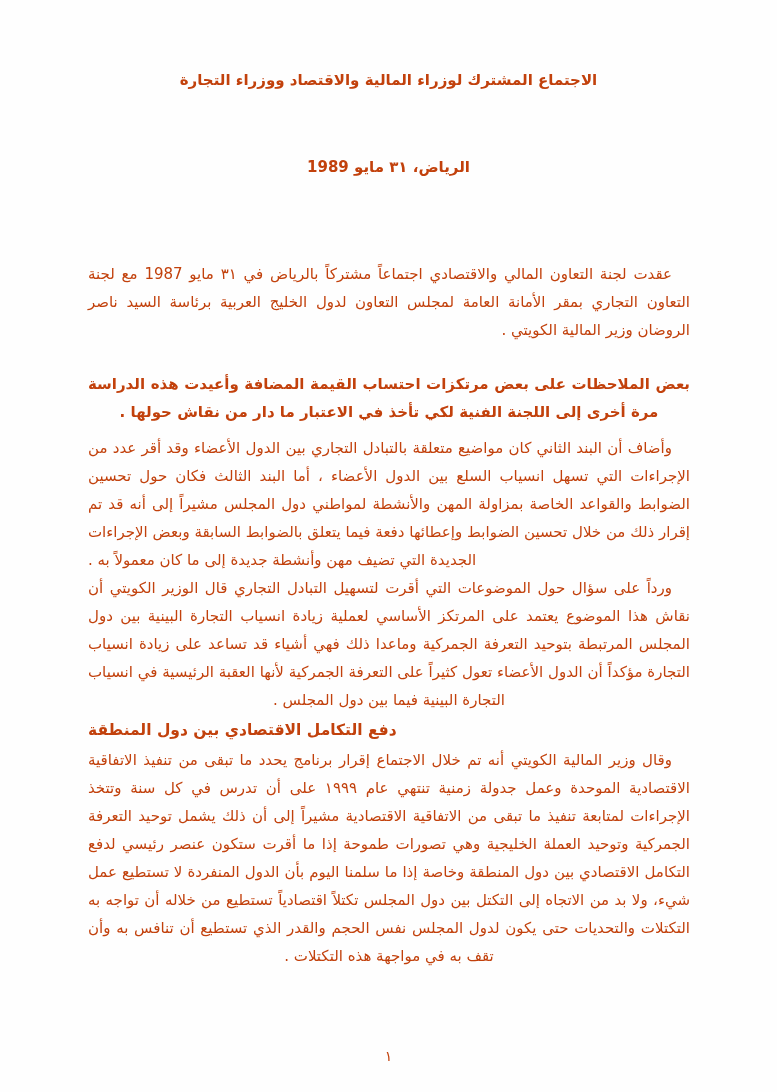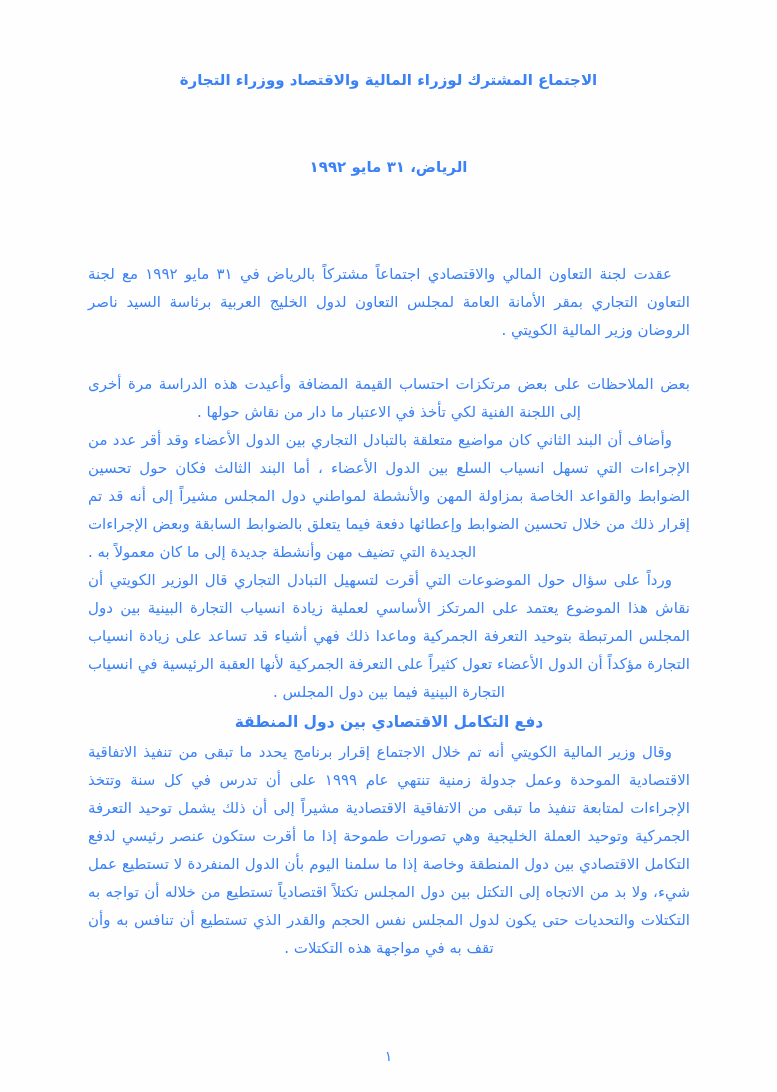--- a/index.html
+++ b/index.html
@@ -51,56 +51,58 @@
   }
   .para {
     margin: 0;
     text-indent: 18px;
   }
   .para.no-indent {
     text-indent: 0;
   }
   .para.gap-before {
     margin-top: 26px;
+    font-weight: bold;
   }
   .para.center-last {
     text-align-last: center;
   }
   .para.left-last {
     text-align-last: left;
+    margin-top: 8px;
   }
   .section-heading {
     margin: 2px 0 2px 0;
     font-size: 15.5px;
     line-height: 28px;
     font-weight: bold;
-    text-align: center;
+    text-align: left;
   }
   .page-number {
     position: absolute;
     top: 1048px;
     left: 0;
     right: 0;
     text-align: center;
     font-size: 14px;
   }
 </style>
 </head>
 <body>
 
-<div class="page" lang="ar" dir="rtl" style="background: rgb(254, 254, 254); color: #3b82f6;">
+<div class="page" lang="ar" dir="rtl" style="background: rgb(254, 254, 254); color: #c2410c;">
 
   <div class="titles">
     <div class="title-line">الاجتماع المشترك لوزراء المالية والاقتصاد ووزراء التجارة</div>
   </div>
 
-  <div class="dateline">الرياض، ٣١ مايو ١٩٩٢</div>
+  <div class="dateline">الرياض، ٣١ مايو 1989</div>
 
   <div class="body-text">
-    <p class="para">عقدت لجنة التعاون المالي والاقتصادي اجتماعاً مشتركاً بالرياض في ٣١ مايو ١٩٩٢ مع لجنة التعاون التجاري بمقر الأمانة العامة لمجلس التعاون لدول الخليج العربية برئاسة السيد ناصر الروضان وزير المالية الكويتي .</p>
+    <p class="para">عقدت لجنة التعاون المالي والاقتصادي اجتماعاً مشتركاً بالرياض في ٣١ مايو 1987 مع لجنة التعاون التجاري بمقر الأمانة العامة لمجلس التعاون لدول الخليج العربية برئاسة السيد ناصر الروضان وزير المالية الكويتي .</p>
     <p class="para no-indent gap-before center-last">بعض الملاحظات على بعض مرتكزات احتساب القيمة المضافة وأعيدت هذه الدراسة مرة أخرى إلى اللجنة الفنية لكي تأخذ في الاعتبار ما دار من نقاش حولها .</p>
     <p class="para left-last">وأضاف أن البند الثاني كان مواضيع متعلقة بالتبادل التجاري بين الدول الأعضاء وقد أقر عدد من الإجراءات التي تسهل انسياب السلع بين الدول الأعضاء ، أما البند الثالث فكان حول تحسين الضوابط والقواعد الخاصة بمزاولة المهن والأنشطة لمواطني دول المجلس مشيراً إلى أنه قد تم إقرار ذلك من خلال تحسين الضوابط وإعطائها دفعة فيما يتعلق بالضوابط السابقة وبعض الإجراءات الجديدة التي تضيف مهن وأنشطة جديدة إلى ما كان معمولاً به .</p>
     <p class="para center-last">ورداً على سؤال حول الموضوعات التي أقرت لتسهيل التبادل التجاري قال الوزير الكويتي أن نقاش هذا الموضوع يعتمد على المرتكز الأساسي لعملية زيادة انسياب التجارة البينية بين دول المجلس المرتبطة بتوحيد التعرفة الجمركية وماعدا ذلك فهي أشياء قد تساعد على زيادة انسياب التجارة مؤكداً أن الدول الأعضاء تعول كثيراً على التعرفة الجمركية لأنها العقبة الرئيسية في انسياب التجارة البينية فيما بين دول المجلس .</p>
     <h2 class="section-heading">دفع التكامل الاقتصادي بين دول المنطقة</h2>
     <p class="para center-last">وقال وزير المالية الكويتي أنه تم خلال الاجتماع إقرار برنامج يحدد ما تبقى من تنفيذ الاتفاقية الاقتصادية الموحدة وعمل جدولة زمنية تنتهي عام ١٩٩٩ على أن تدرس في كل سنة وتتخذ الإجراءات لمتابعة تنفيذ ما تبقى من الاتفاقية الاقتصادية مشيراً إلى أن ذلك يشمل توحيد التعرفة الجمركية وتوحيد العملة الخليجية وهي تصورات طموحة إذا ما أقرت ستكون عنصر رئيسي لدفع التكامل الاقتصادي بين دول المنطقة وخاصة إذا ما سلمنا اليوم بأن الدول المنفردة لا تستطيع عمل شيء، ولا بد من الاتجاه إلى التكتل بين دول المجلس تكتلاً اقتصادياً تستطيع من خلاله أن تواجه به التكتلات والتحديات حتى يكون لدول المجلس نفس الحجم والقدر الذي تستطيع أن تنافس به وأن تقف به في مواجهة هذه التكتلات .</p>
   </div>
 
   <div class="page-number">١</div>
 
 </div>

